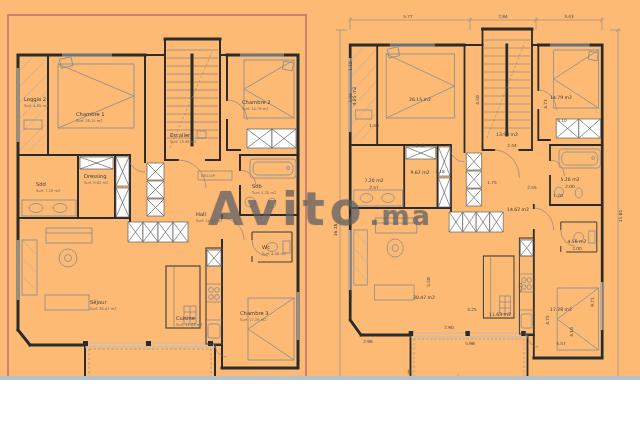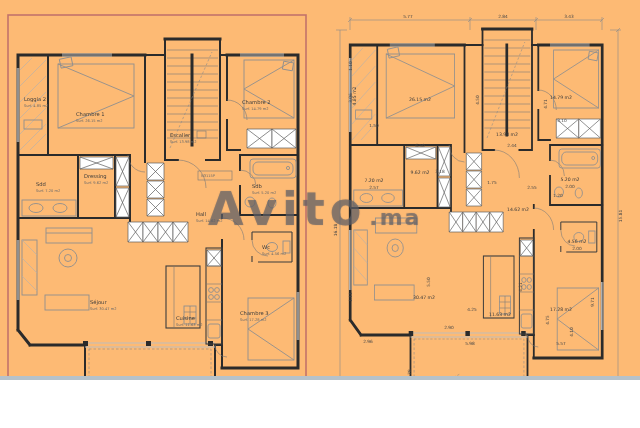--- a/index.html
+++ b/index.html
@@ -22,21 +22,21 @@
   .rname{font-size:5.2px;fill:#3a3a3a}
   .rarea{font-size:3.6px;fill:#6a6a6a}
   .dim{font-size:4.3px;fill:#474747;text-anchor:middle}
   .area2{font-size:4.6px;fill:#3a3a3a;text-anchor:middle}
   .redbox{fill:none;stroke:#c2736b;stroke-width:1.6}
   
   #wm{position:absolute;left:208px;top:186px;display:flex;align-items:baseline;
       font-weight:bold;color:rgba(104,106,114,.52);line-height:1;
       text-shadow:0 0 1px rgba(62,62,70,.45);user-select:none;}
   #wm .brand{font-size:46px;letter-spacing:5px;}
-  #wm .tld{font-size:22px;letter-spacing:2px;margin-left:3px;}
+  #wm .tld{font-size:27px;letter-spacing:2px;margin-left:3px;}
   
   #bstrip{position:absolute;left:0;bottom:0;width:640px;height:4px;background:#b6c2ca;}
 </style>
 </head>
 <body>
 
 <div id="shot">
 
 <svg width="640" height="428" viewBox="0 0 640 428">
   <defs>

